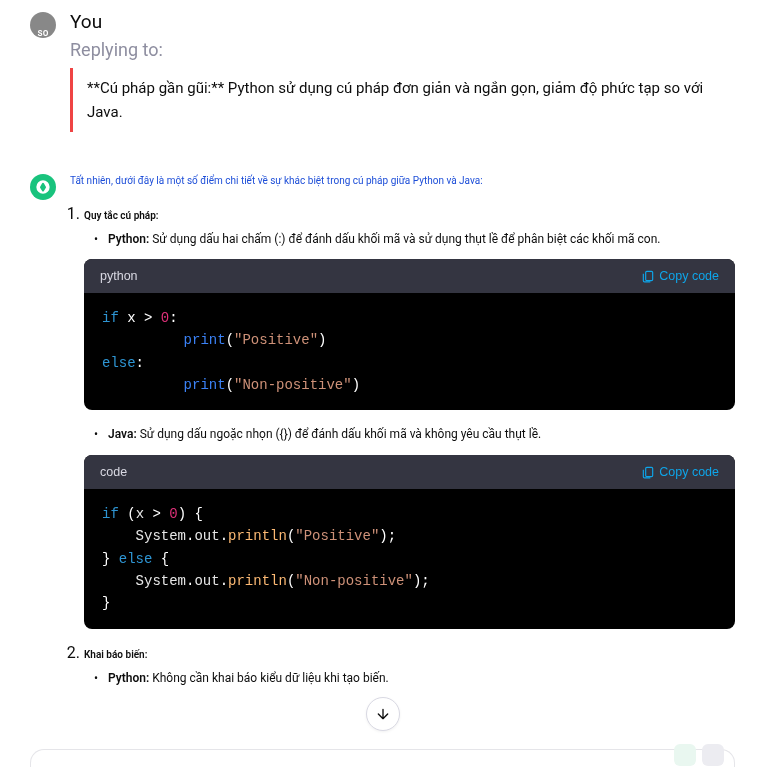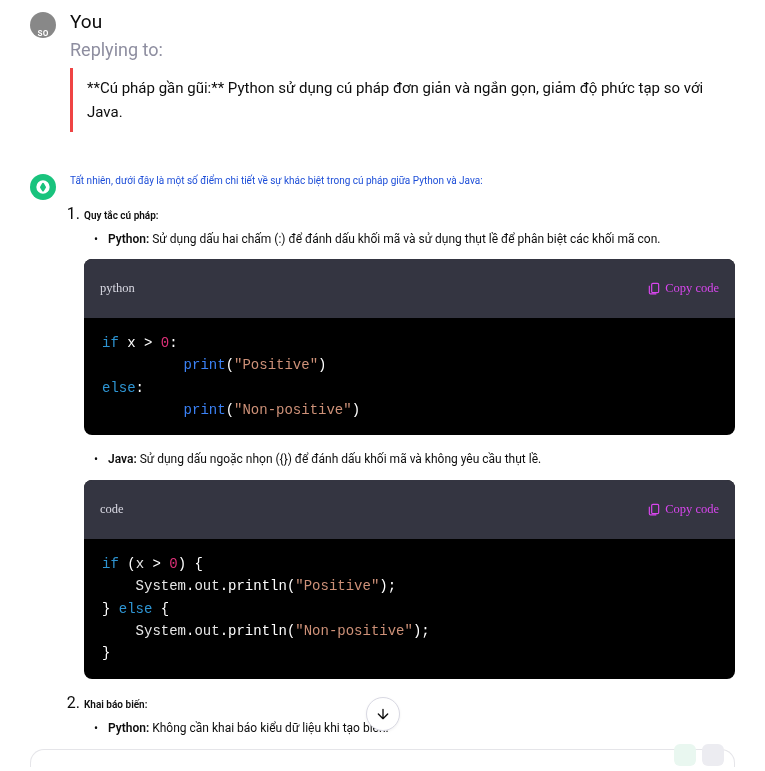--- a/index.html
+++ b/index.html
@@ -43,29 +43,29 @@
   ul.sub > li { position: relative; padding-left: 14px; margin-bottom: 8px; line-height: 1.7; font-size: 12px;}
   ul.sub > li::before { content: "•"; position: absolute; left: 0; top: 0; }
   .b { font-weight: 600; }
   .codeblock {
     background: #000000; border-radius: 8px; overflow: hidden;
     margin: 10px 0 14px 0; font-family: "SFMono-Regular", Consolas, "Liberation Mono", Menlo, monospace;
   }
   .codehead {
     background: #343541; color: #d9d9e3;
     display: flex; justify-content: space-between; align-items: flex-start;
-    padding: 22px 16px; font-size: 12.5px;
-    font-family: Liberation Serif, serif;
+    padding: 10px 16px; font-size: 12.5px;
+    font-family: Liberation Sans, sans-serif;
   }
-  .copybtn { display: flex; align-items: center; gap: 4px; cursor: pointer; color:#d946ef; }
+  .copybtn { display: flex; align-items: center; gap: 4px; cursor: pointer; color:#0ea5e9; }
   .copybtn svg { width: 14px; height: 14px; }
   .codebody { padding: 14px 18px; font-size: 14px; line-height: 1.6; white-space: pre; color: #ffffff; overflow-x:auto;}
   .kw { color: #2e95d3; }
   .fn { color: #3b82f6; padding-left: 48px; }
-  .fn2 { color: #ffffff; }
+  .fn2 { color: #fdba74; }
   .str { color: #ce9178; }
   .num { color: #df3079; }
   .pun { color: #ffffff; }
   .op { color: #ffffff; }
   .id { color: #ffffff; }
   .id2 { color: #e6e6e6; }
   .scroll-down {
     position: absolute;
     bottom: 40px; left: 50%; transform: translateX(-50%);
     width: 34px; height: 34px; border-radius: 50%;

